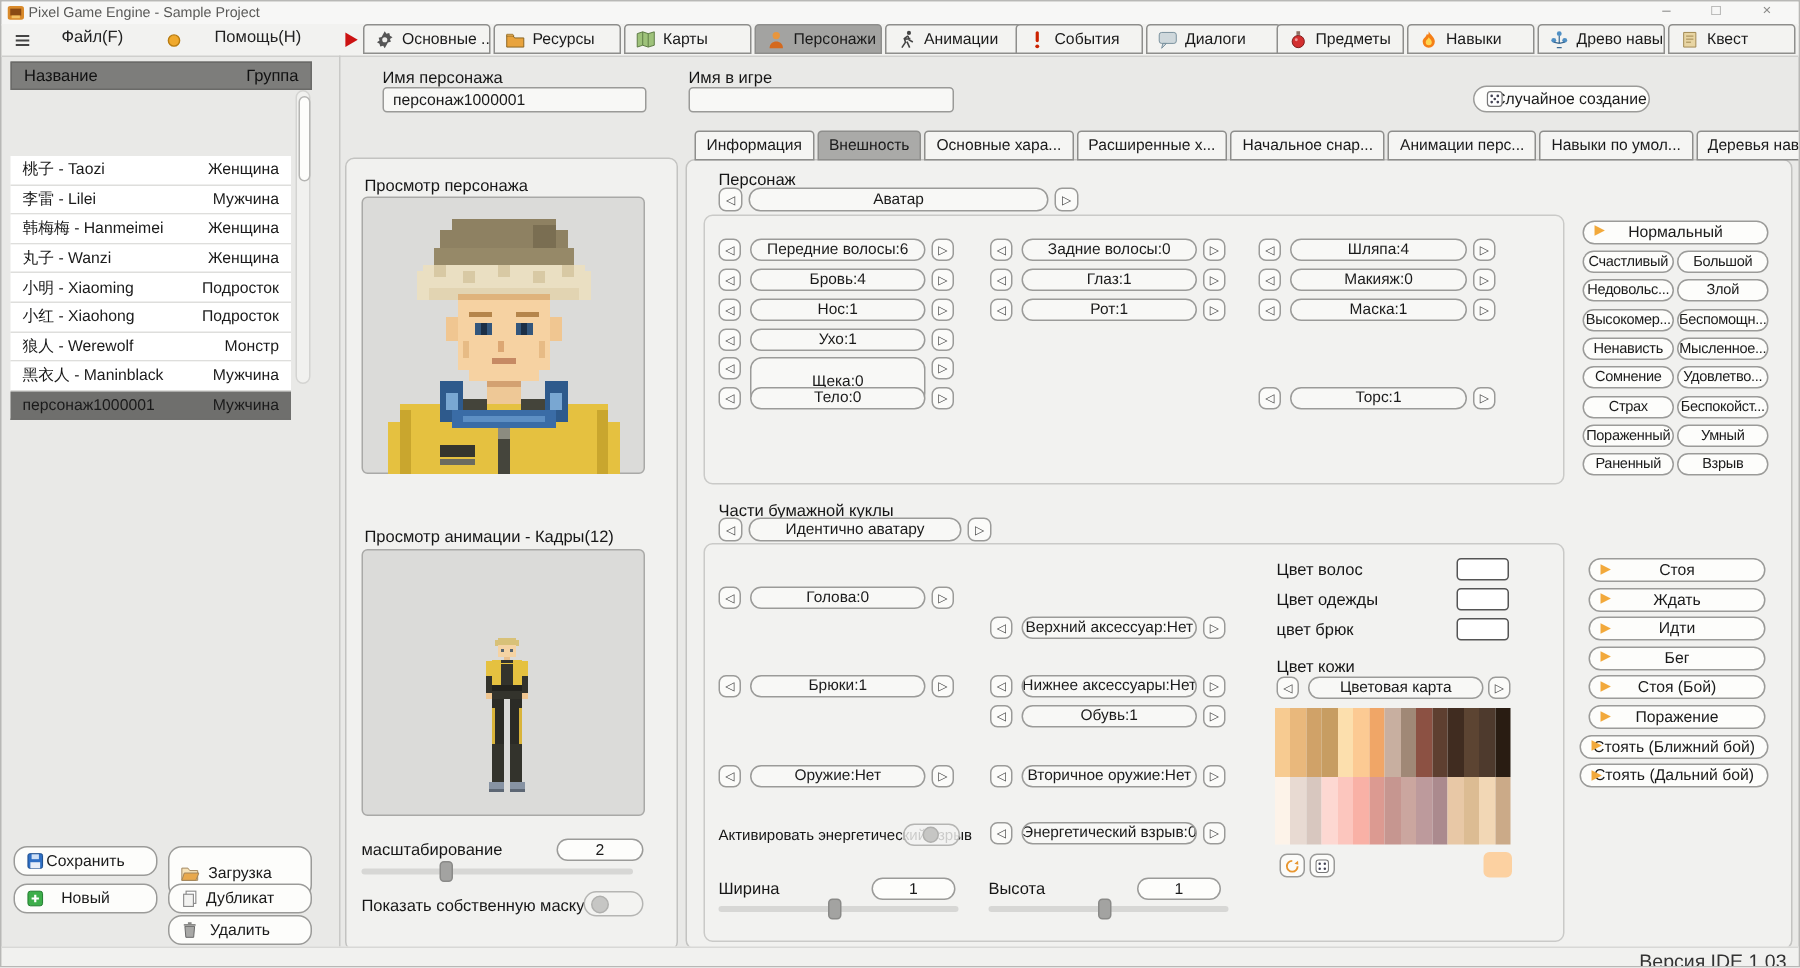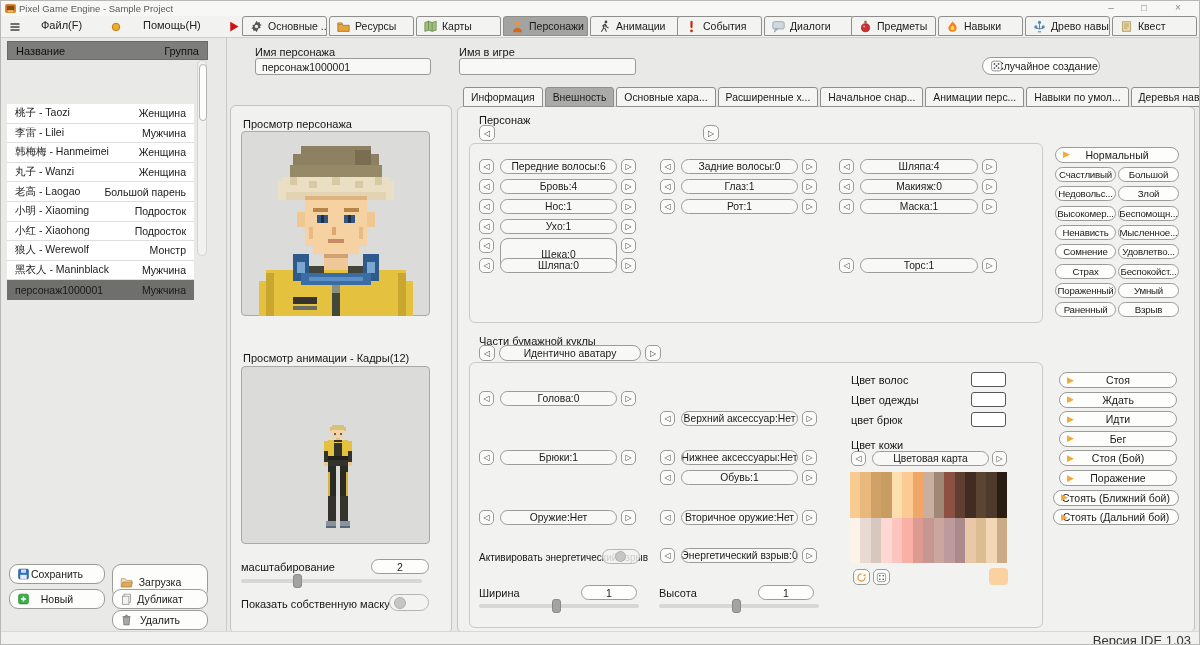--- a/index.html
+++ b/index.html
@@ -208,24 +208,20 @@
       </div>
       <div class="lrow">
         <span>韩梅梅 - Hanmeimei</span>
         <span>Женщина</span>
       </div>
       <div class="lrow">
         <span>丸子 - Wanzi</span>
         <span>Женщина</span>
       </div>
       <div class="lrow">
-        <span>老高 - Laogao</span>
-        <span>Большой парень</span>
-      </div>
-      <div class="lrow">
         <span>小明 - Xiaoming</span>
         <span>Подросток</span>
       </div>
       <div class="lrow">
         <span>小红 - Xiaohong</span>
         <span>Подросток</span>
       </div>
       <div class="lrow">
         <span>狼人 - Werewolf</span>
         <span>Монстр</span>
@@ -490,38 +486,39 @@
       </svg>
   </div>
   <div class="abs" style="left: 988px; top: 567px; width: 19px; height: 17px; border-radius: 4px; background: rgb(252, 209, 161);" id="current-swatch"></div>
 
   <div id="emotions"></div>
   <div id="poses"></div>
 
   <div id="statusbar"></div>
   <span id="version">Версия IDE 1.03</span>
 <div class="spin-btn" style="left: 478px; top: 124px; width: 16px; height: 16px;">◁</div>
+    <div class="spin-field" style="left: 498px; top: 124px; width: 200px; height: 16px;">Аватар</div>
     <div class="spin-btn" style="left: 702px; top: 124px; width: 16px; height: 16px;">▷</div>
     <div class="spin-btn" style="left: 478px; top: 158px; width: 15px; height: 15px;">◁</div>
     <div class="spin-field" style="left: 499px; top: 158px; width: 117px; height: 15px;">Передние волосы:6</div>
     <div class="spin-btn" style="left: 620px; top: 158px; width: 15px; height: 15px;">▷</div>
     <div class="spin-btn" style="left: 478px; top: 178px; width: 15px; height: 15px;">◁</div>
     <div class="spin-field" style="left: 499px; top: 178px; width: 117px; height: 15px;">Бровь:4</div>
     <div class="spin-btn" style="left: 620px; top: 178px; width: 15px; height: 15px;">▷</div>
     <div class="spin-btn" style="left: 478px; top: 198px; width: 15px; height: 15px;">◁</div>
     <div class="spin-field" style="left: 499px; top: 198px; width: 117px; height: 15px;">Нос:1</div>
     <div class="spin-btn" style="left: 620px; top: 198px; width: 15px; height: 15px;">▷</div>
     <div class="spin-btn" style="left: 478px; top: 218px; width: 15px; height: 15px;">◁</div>
     <div class="spin-field" style="left: 499px; top: 218px; width: 117px; height: 15px;">Ухо:1</div>
     <div class="spin-btn" style="left: 620px; top: 218px; width: 15px; height: 15px;">▷</div>
     <div class="spin-btn" style="left: 478px; top: 237px; width: 15px; height: 15px;">◁</div>
     <div class="spin-field" style="left: 499px; top: 237px; width: 117px; height: 32px;">Щека:0</div>
     <div class="spin-btn" style="left: 620px; top: 237px; width: 15px; height: 15px;">▷</div>
     <div class="spin-btn" style="left: 478px; top: 257px; width: 15px; height: 15px;">◁</div>
-    <div class="spin-field" style="left: 499px; top: 257px; width: 117px; height: 15px;">Шляпа:0</div>
+    <div class="spin-field" style="left: 499px; top: 257px; width: 117px; height: 15px;">Тело:0</div>
     <div class="spin-btn" style="left: 620px; top: 257px; width: 15px; height: 15px;">▷</div>
     <div class="spin-btn" style="left: 659px; top: 158px; width: 15px; height: 15px;">◁</div>
     <div class="spin-field" style="left: 680px; top: 158px; width: 117px; height: 15px;">Задние волосы:0</div>
     <div class="spin-btn" style="left: 801px; top: 158px; width: 15px; height: 15px;">▷</div>
     <div class="spin-btn" style="left: 659px; top: 178px; width: 15px; height: 15px;">◁</div>
     <div class="spin-field" style="left: 680px; top: 178px; width: 117px; height: 15px;">Глаз:1</div>
     <div class="spin-btn" style="left: 801px; top: 178px; width: 15px; height: 15px;">▷</div>
     <div class="spin-btn" style="left: 659px; top: 198px; width: 15px; height: 15px;">◁</div>
     <div class="spin-field" style="left: 680px; top: 198px; width: 117px; height: 15px;">Рот:1</div>
     <div class="spin-btn" style="left: 801px; top: 198px; width: 15px; height: 15px;">▷</div>

